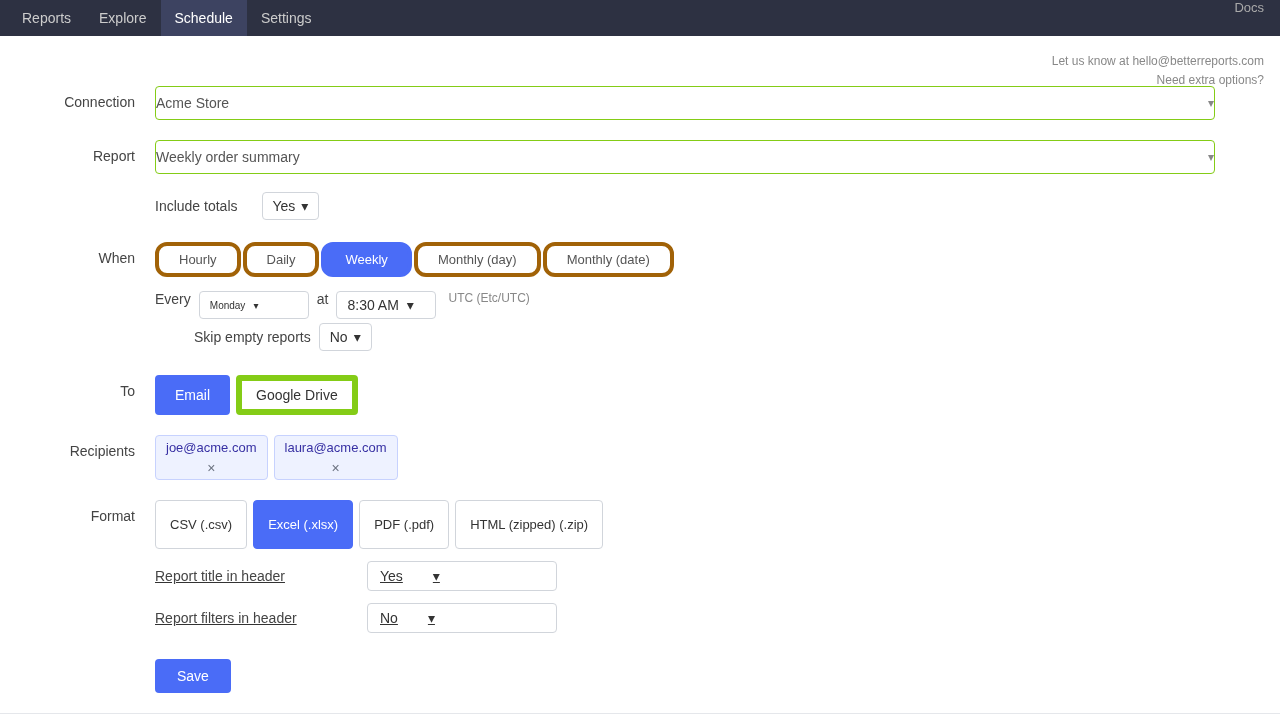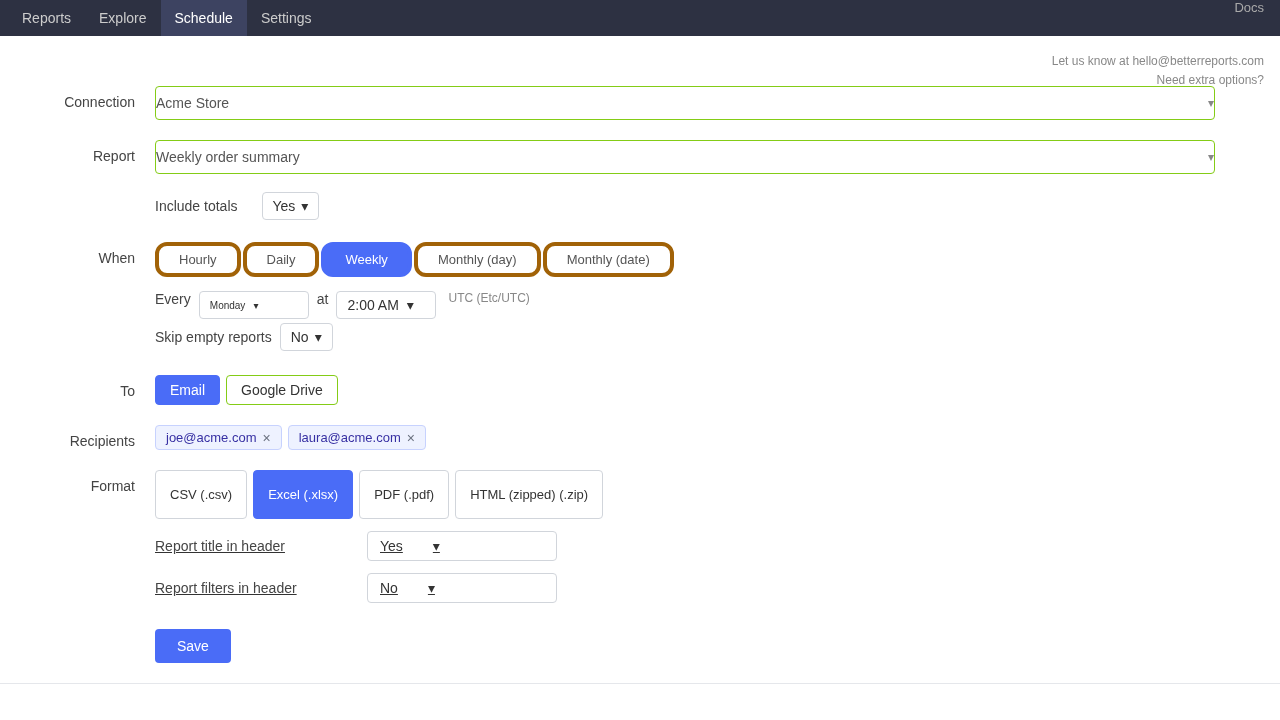--- a/index.html
+++ b/index.html
@@ -186,33 +186,33 @@
       margin-left: 4px;
     }
 
     
     .skip-row {
       display: flex;
       align-items: center;
       gap: 8px;
       margin-top: 4px;
     }
-    .skip-label { font-size: 14px; color: #444; }
+    .skip-label { font-size: 14px; color: #444; margin-left: 39px; }
 
     
     .to-buttons {
       display: flex;
       gap: 6px;
     }
     .to-btn {
       padding: 6px 14px;
       border-radius: 4px;
       font-size: 14px;
       cursor: pointer;
-      border: 1px solid #84cc16;
+      border: 6px solid #84cc16;
       background: #fff;
       color: #333;
     }
     .to-btn.active {
       background: #4a6cf7;
       color: #fff;
       border-color: #4a6cf7;
     }
 
     
@@ -224,20 +224,21 @@
     .recipient-tag {
       display: inline-flex;
       align-items: center;
       gap: 6px;
       background: #eef2ff;
       border: 1px solid #c7d2fe;
       border-radius: 4px;
       padding: 4px 10px;
       font-size: 13px;
       color: #3730a3;
+      flex-direction: column;
     }
     .recipient-remove {
       cursor: pointer;
       color: #6b7280;
       font-size: 14px;
       line-height: 1;
     }
 
     
     .format-buttons {
@@ -370,21 +371,21 @@
         </div>
 
         <div class="every-row">
           <span class="every-label">Every</span>
           <div class="medium-dropdown">
             <span>Monday</span>
             <span>▾</span>
           </div>
           <span class="at-label">at</span>
           <div class="time-dropdown">
-            <span>2:00 AM</span>
+            <span>8:30 AM</span>
             <span>▾</span>
           </div>
           <span class="timezone-label">UTC (Etc/UTC)</span>
         </div>
 
         <div class="skip-row">
           <span class="skip-label">Skip empty reports</span>
           <div class="small-dropdown">
             <span>No</span>
             <span>▾</span>

